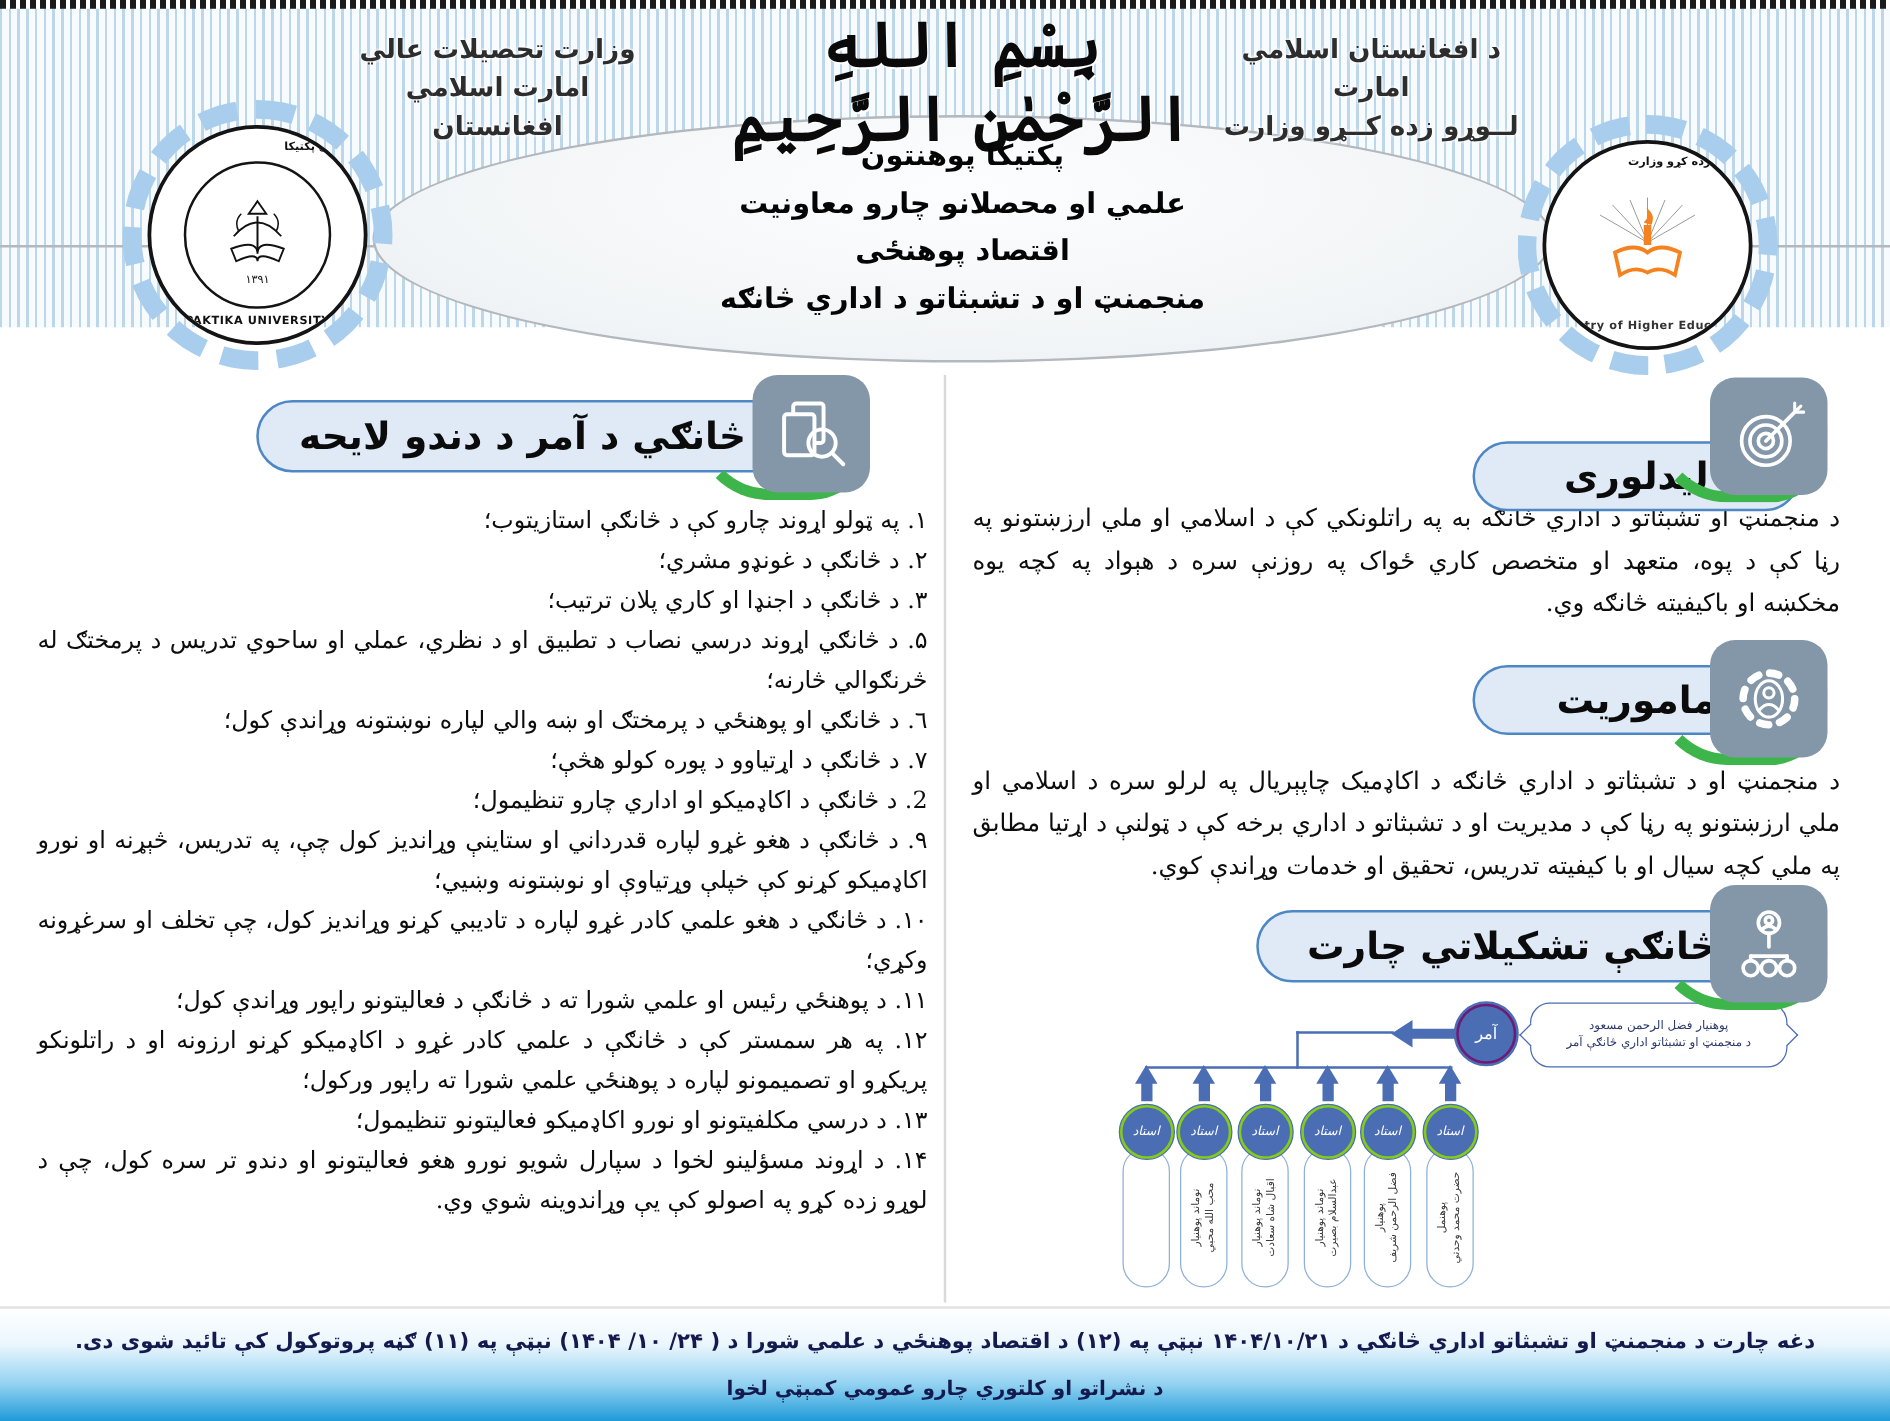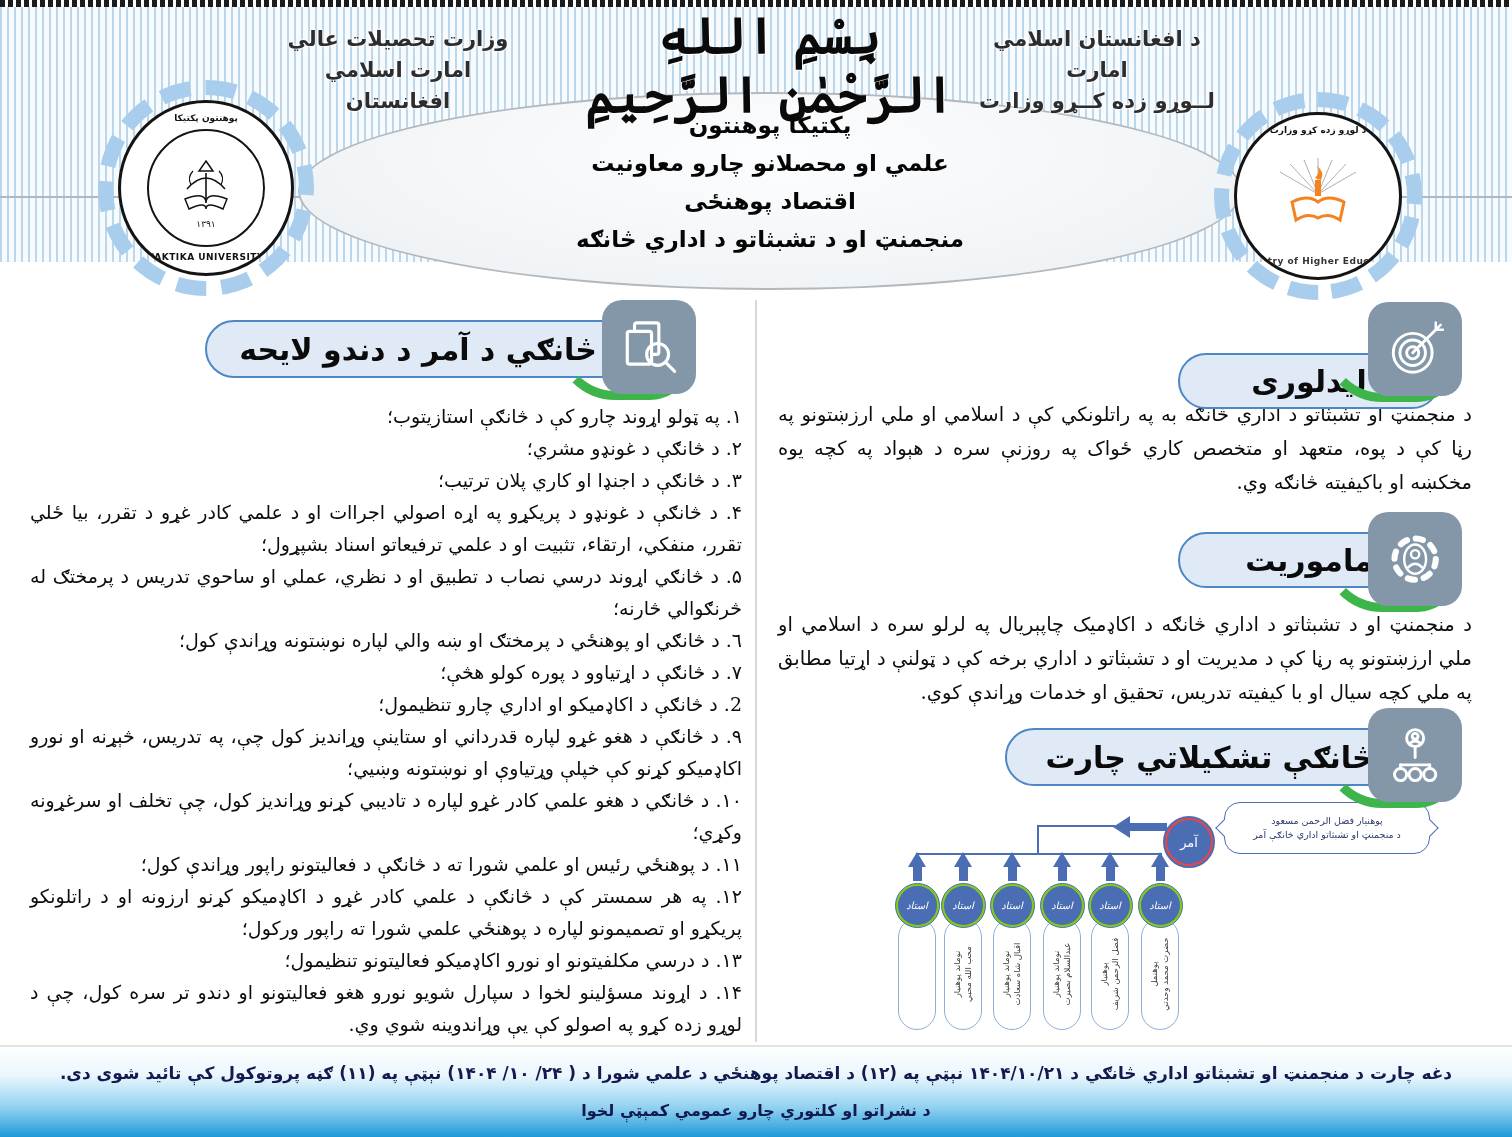--- a/index.html
+++ b/index.html
@@ -30,21 +30,21 @@
     font-weight:bold; color:#050505; font-size:23px; line-height:38px; }
 
   
   .logo { position:absolute; z-index:8; }
   .logo.paktika { left:96px; top:78px; width:220px; height:220px; }
   .logo.mohe { left:1212px; top:90px; width:212px; height:212px; }
   .scallop { position:absolute; inset:2px; border:15px dashed #a9cdec; border-radius:50%; }
   .logo-disc { position:absolute; inset:22px; background:#fff; border:3px solid #141414; border-radius:50%;
     display:flex; flex-direction:column; align-items:center; justify-content:center; overflow:hidden; }
   .logo-inner-ring { position:absolute; inset:26px; border:2px solid #141414; border-radius:50%; }
-  .logo-arc-top { position:absolute; top:10px; width:100%; text-align:center; font-size:9px; font-weight:bold;
+  .logo-arc-top { position:absolute; top:10px; width:100%; text-align:right; font-size:9px; font-weight:bold;
     color:#111; letter-spacing:1px; }
   .logo-arc-bottom { position:absolute; bottom:11px; width:100%; text-align:center; font-size:9px; font-weight:bold;
     color:#111; letter-spacing:.5px; }
   .logo-year { position:absolute; bottom:44px; width:100%; text-align:center; font-size:9px; color:#111; }
   .mohe .logo-arc-bottom { color:#333; }
 
   
   .main { position:absolute; top:262px; left:0; width:100%; height:783px; background:#fff; }
   .col-divider { position:absolute; left:755px; top:300px; width:2px; height:742px; background:#d9d9d9; z-index:1; }
 
@@ -63,22 +63,22 @@
     font-family:"DejaVu Serif","Liberation Serif","DejaVu Sans",serif; }
   .duty-item { text-align:justify; }
 
   
   .para { position:absolute; direction:rtl; text-align:justify; font-size:19.5px; line-height:34px; color:#0d0d0d;
     font-family:"DejaVu Serif","Liberation Serif","DejaVu Sans",serif; z-index:2; }
 
   
   .org { position:absolute; left:870px; top:788px; width:600px; height:258px; direction:ltr; z-index:2; }
   .org .line { position:absolute; background:#4a6db4; }
-  .amir-circle { position:absolute; left:293px; top:28px; width:52px; height:52px; border-radius:50%;
-    border:2px solid #4a6db4; background:#ef4444; padding:2px; }
+  .amir-circle { position:absolute; left:293px; top:13px; width:52px; height:52px; border-radius:50%;
+    border:2px solid #4a6db4; background:#701a75; padding:2px; }
   .amir-circle .fill { width:100%; height:100%; border-radius:50%; background:#4a6db4; color:#fff;
     display:flex; align-items:center; justify-content:center; font-size:13px; }
   .callout { position:absolute; left:354px; top:14px; width:206px; height:52px; background:#fff;
     border:1.5px solid #4a6db4; border-radius:16px; display:flex; flex-direction:column;
     align-items:center; justify-content:center; z-index:2; }
   .callout::before { content:""; position:absolute; left:-7px; top:50%; width:12px; height:12px; background:#fff;
     transform:translateY(-50%) rotate(45deg); border-left:1.5px solid #4a6db4; border-bottom:1.5px solid #4a6db4; }
   .callout::after { content:""; position:absolute; right:-7px; top:50%; width:12px; height:12px; background:#fff;
     transform:translateY(-50%) rotate(45deg); border-right:1.5px solid #4a6db4; border-top:1.5px solid #4a6db4; }
   .callout div { font-size:9.5px; line-height:14px; color:#2b3a6b; direction:rtl; text-align:center; width:100%; }
@@ -186,21 +186,20 @@
       <rect x="12" y="4" width="20" height="26" rx="2"></rect>
       <rect x="6" y="11" width="20" height="27" rx="2" fill="#8497a9"></rect>
       <circle cx="31" cy="30" r="9"></circle>
       <line x1="38" y1="37" x2="45" y2="44"></line>
     </svg>
   </div>
   <div class="duties-list">
     <div class="duty-item">۱. په ټولو اړوند چارو کې د څانګې استازیتوب؛</div>
     <div class="duty-item">۲. د څانګې د غونډو مشري؛</div>
     <div class="duty-item">۳. د څانګې د اجنډا او کاري پلان ترتیب؛</div>
-    <div class="duty-item">۴. د څانګې د غونډو د پریکړو په اړه اصولي اجراات او د علمي کادر غړو د تقرر، بیا ځلي تقرر، منفکي، ارتقاء، تثبیت او د علمي ترفیعاتو اسناد بشپړول؛</div>
     <div class="duty-item">۵. د څانګي اړوند درسي نصاب د تطبیق او د نظري، عملي او ساحوي تدریس د پرمختګ له څرنګوالي څارنه؛</div>
     <div class="duty-item">٦. د څانګي او پوهنځي د پرمختګ او ښه والي لپاره نوښتونه وړاندې کول؛</div>
     <div class="duty-item">۷. د څانګې د اړتیاوو د پوره کولو هڅې؛</div>
     <div class="duty-item">2. د څانګې د اکاډمیکو او اداري چارو تنظیمول؛</div>
     <div class="duty-item">۹. د څانګې د هغو غړو لپاره قدرداني او ستاینې وړاندیز کول چې، په تدریس، څېړنه او نورو اکاډمیکو کړنو کې خپلې وړتیاوې او نوښتونه وښیي؛</div>
     <div class="duty-item">۱۰. د څانګي د هغو علمي کادر غړو لپاره د تادیبي کړنو وړاندیز کول، چې تخلف او سرغړونه وکړي؛</div>
     <div class="duty-item">۱۱. د پوهنځي رئیس او علمي شورا ته د څانګې د فعالیتونو راپور وړاندې کول؛</div>
     <div class="duty-item">۱۲. په هر سمستر کې د څانګې د علمي کادر غړو د اکاډمیکو کړنو ارزونه او د راتلونکو پریکړو او تصمیمونو لپاره د پوهنځي علمي شورا ته راپور ورکول؛</div>
     <div class="duty-item">۱۳. د درسي مکلفیتونو او نورو اکاډمیکو فعالیتونو تنظیمول؛</div>
     <div class="duty-item">۱۴. د اړوند مسؤلینو لخوا د سپارل شویو نورو هغو فعالیتونو او دندو تر سره کول، چې د لوړو زده کړو په اصولو کې یې وړاندوینه شوي وي.</div>

